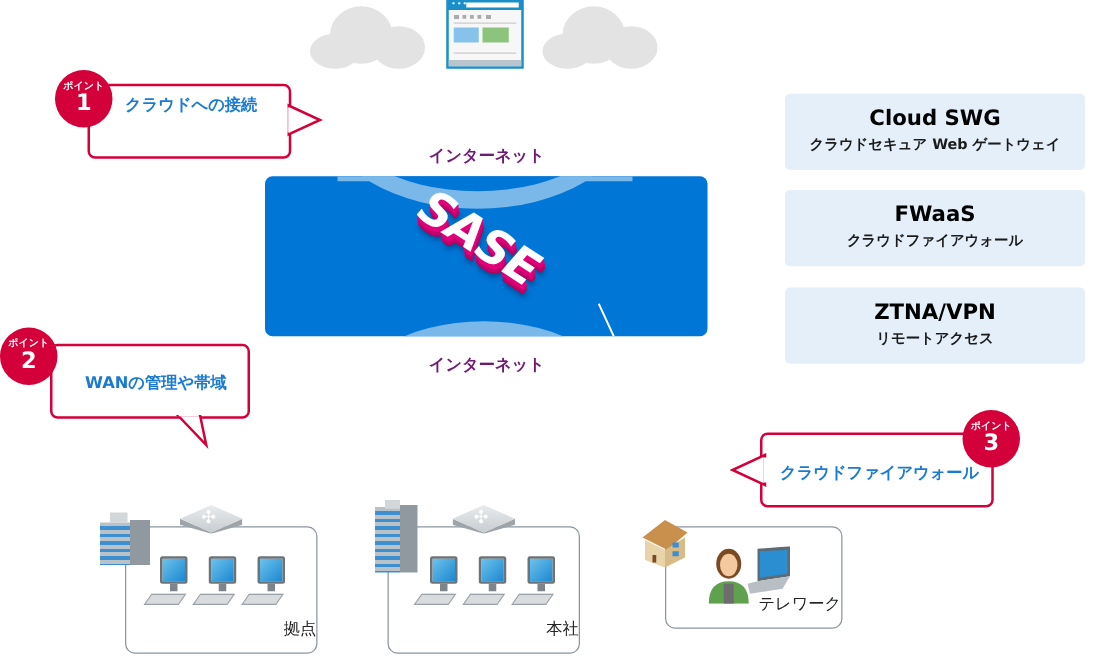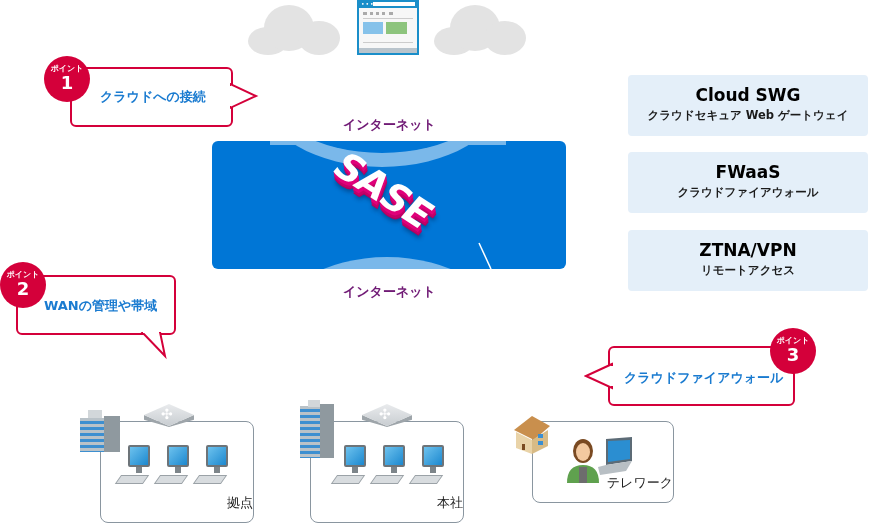--- a/index.html
+++ b/index.html
@@ -90,21 +90,21 @@
   <div class="line" style="top:34px;"></div>
   <div class="foot"></div>
 </div>
 <div class="cloud" style="left:434px;top:5px;">
   <div class="b" style="left:0;top:22px;width:40px;height:28px;"></div>
   <div class="b" style="left:16px;top:0;width:50px;height:46px;"></div>
   <div class="b" style="left:50px;top:16px;width:42px;height:34px;"></div>
 </div>
 
 <div class="callout" style="left:70px;top:67px;width:163px;height:60px;">
-  <span class="txt" style="left:28px;top:19px;text-align:right;">クラウドへの接続</span>
+  <span class="txt" style="left:28px;top:6px;text-align:right;">クラウドへの接続</span>
 </div>
 <svg class="abs" style="left:230px;top:80px;" width="30" height="34">
   <polygon points="0,4 26,16 0,28" fill="#fff" stroke="#d4003a" stroke-width="2"></polygon>
   <rect x="-2" y="6" width="3" height="20" fill="#fff"></rect>
 </svg>
 <div class="badge" style="left:44px;top:56px;">
   <span class="lbl">ポイント</span>
   <span class="num">1</span>
 </div>
 
@@ -113,21 +113,21 @@
   <div class="top-band"></div>
   <div class="arc-top"></div>
   <div class="arc-bot"></div>
   <svg class="abs" style="left:265px;top:100px;" width="20" height="30">
     <line x1="2" y1="2" x2="14" y2="28" stroke="#fff" stroke-width="1.5"></line>
   </svg>
 </div>
 <div class="sase-word">SASE</div>
 <div class="inet" style="left:343px;top:283px;">インターネット</div>
 
-<div class="callout" style="left:16px;top:275px;width:160px;height:60px;">
+<div class="callout" style="left:40px;top:275px;width:160px;height:60px;">
   <span class="txt" style="left:26px;top:20px;">WANの管理や帯域</span>
 </div>
 <svg class="abs" style="left:140px;top:332px;" width="30" height="28">
   <polygon points="2,0 25,24 20,0" fill="#fff" stroke="#d4003a" stroke-width="2"></polygon>
   <rect x="3" y="-3" width="16" height="4" fill="#fff"></rect>
 </svg>
 <div class="badge" style="left:0;top:262px;">
   <span class="lbl">ポイント</span>
   <span class="num">2</span>
 </div>

